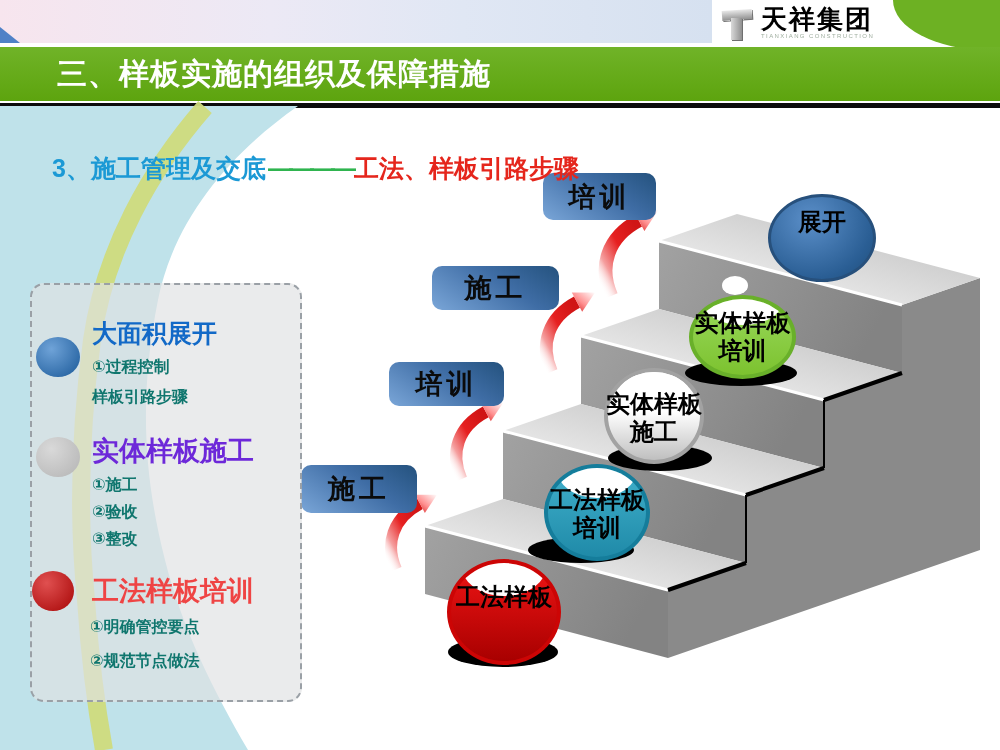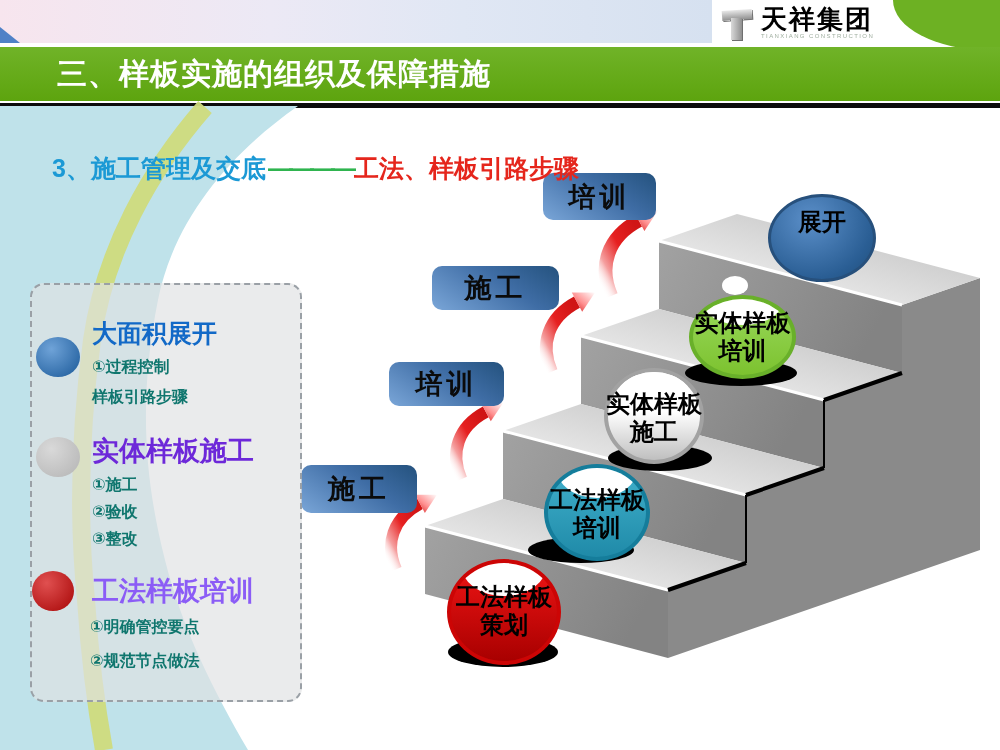--- a/index.html
+++ b/index.html
@@ -169,21 +169,20 @@
   <div class="shadow" style="left:528px;top:537px;width:106px;height:26px;"></div>
   <div class="shadow" style="left:608px;top:445px;width:104px;height:26px;"></div>
   <div class="shadow" style="left:685px;top:360px;width:112px;height:26px;"></div>
 
   <div class="sphere-wrap s-red" style="left:447px;top:559px;width:114px;height:106px;">
     <div class="ball">
         <div class="shine"></div>
       </div>
     <div class="s-text" style="top:24px;">
       <div>工法样板</div>
-      <div>策划</div>
     </div>
   </div>
   <div class="sphere-wrap s-teal" style="left:544px;top:464px;width:106px;height:97px;">
     <div class="ball">
         <div class="shine"></div>
       </div>
     <div class="s-text" style="top:22px;">
       <div>工法样板</div>
       <div>培训</div>
     </div>
@@ -233,18 +232,18 @@
     <div class="lg-point" style="left:60px;top:72px;">①过程控制</div>
     <div class="lg-point" style="left:60px;top:102px;">样板引路步骤</div>
 
     <div class="dot dot-gray" style="left:4px;top:152px;width:44px;height:40px;"></div>
     <div class="lg-title" style="left:60px;top:148px;color:#6d28d9;font-size:27px;">实体样板施工</div>
     <div class="lg-point" style="left:60px;top:190px;">①施工</div>
     <div class="lg-point" style="left:60px;top:217px;">②验收</div>
     <div class="lg-point" style="left:60px;top:244px;">③整改</div>
 
     <div class="dot dot-red" style="left:0px;top:286px;width:42px;height:40px;"></div>
-    <div class="lg-title" style="left:60px;top:288px;color:#8b5cf6;font-size:27px;">工法样板培训</div>
+    <div class="lg-title" style="left:60px;top:288px;color:#ef4444;font-size:27px;">工法样板培训</div>
     <div class="lg-point" style="left:58px;top:366px;">②规范节点做法</div>
     <div class="lg-point" style="left:58px;top:332px;">①明确管控要点</div>
   </div>
 
 </div>
 
 </body></html>

